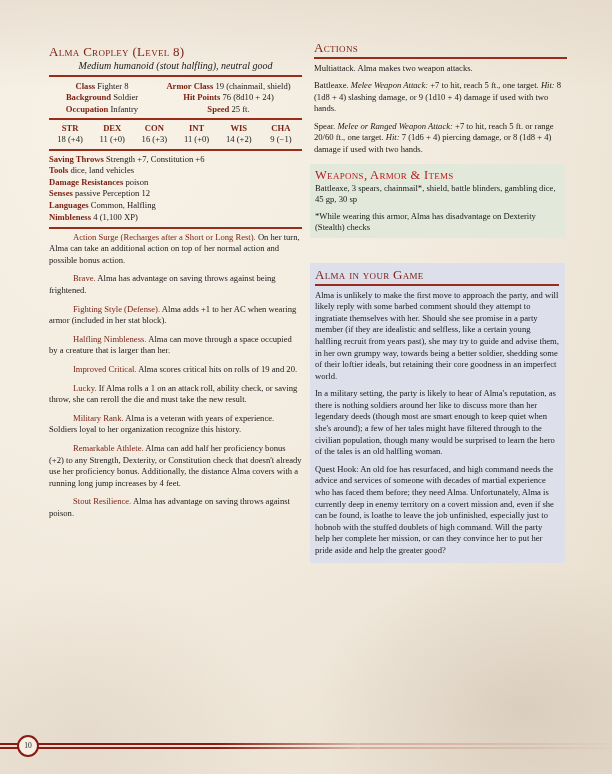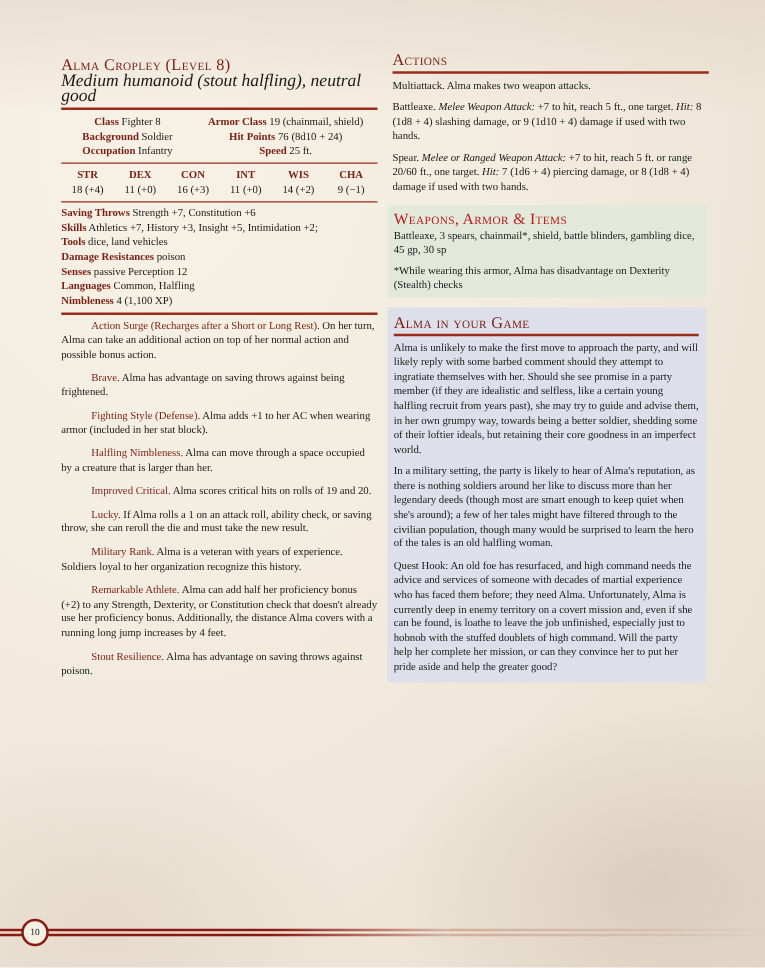--- a/index.html
+++ b/index.html
@@ -13,40 +13,40 @@
     background: linear-gradient(180deg, rgba(220,206,190,0.45), rgba(240,232,220,0)); }
   .wash2 { position:absolute; right:0; top:560px; width:300px; height:214px;
     background: radial-gradient(ellipse at 70% 70%, rgba(205,190,175,0.55), rgba(240,232,220,0) 70%); }
   .wash3 { position:absolute; left:0; top:580px; width:280px; height:194px;
     background: radial-gradient(ellipse at 30% 80%, rgba(215,200,185,0.4), rgba(240,232,220,0) 70%); }
 
   .col-left { position:absolute; left:49px; top:44px; width:253px; font-size:8.6px; line-height:11.6px; }
   .col-right { position:absolute; left:314px; top:40px; width:253px; font-size:8.6px; line-height:11.6px; }
 
   .sc-title { font-variant: small-caps; color:#7a1f12; font-size:13px; letter-spacing:0.3px; line-height:15px; }
-  .subtitle { font-style:italic; font-size:14px; margin-top:1px; }
+  .subtitle { font-style:italic; font-size:10px; margin-top:1px;text-align:center; }
   .rule { height:2px; background:#9a2c1c; margin:3px 0 4px 0; }
   .thin-rule { height:1.5px; background:#9a2c1c; margin:3px 0 3px 0; }
   .lbl { color:#7a1f12; font-weight:bold; }
   .grid2 { display:grid; grid-template-columns: 106px 1fr; row-gap:0; }
   .abil { display:grid; grid-template-columns: repeat(6, 1fr); text-align:center; }
   .abil .h { color:#7a1f12; font-weight:bold; }
   .line { white-space:nowrap;text-align:center; }
   .feat { margin-top:7px; }
   .feat .fn { color:#7a1f12; font-weight:normal;margin-left:24px; }
 
   .sec-title { font-variant:small-caps; color:#7a1f12; font-size:13px; line-height:15px; letter-spacing:0.3px; }
   .sec-rule { height:1.5px; background:#9a2c1c; margin:2px 0 4px 0; }
   .para { margin-top:6px; }
   .it { font-style:italic; }
 
   .box-green { margin-top:8px; background:#e3e9da; padding:4px 6px 4px 5px; width:244px; margin-left:-4px; }
   .box-green .sec-title { color:#b91c1c; font-size:12.5px; }
 
-  .box-purple { margin-top:8px; background:#dddfea; padding:4px 6px 6px 5px; width:244px; margin-left:-4px; }
+  .box-purple { margin-top:25px; background:#dddfea; padding:4px 6px 6px 5px; width:244px; margin-left:-4px; }
 
   .footer-line { position:absolute; left:0; top:743px; width:612px; height:4px; }
   .footer-line .l1 { position:absolute; left:0; width:360px; top:0; height:1.5px; background:linear-gradient(90deg,#8b1a12 0%,#8b1a12 60%,rgba(170,90,70,0.3) 100%); }
   .footer-line .l2 { position:absolute; left:0; width:360px; top:4px; height:1.5px; background:linear-gradient(90deg,#8b1a12 0%,#8b1a12 60%,rgba(170,90,70,0.3) 100%); }
   .footer-line .l3 { position:absolute; left:360px; width:252px; top:0; height:1.5px; background:linear-gradient(90deg,rgba(190,120,100,0.5),rgba(200,160,140,0.05)); }
   .footer-line .l4 { position:absolute; left:360px; width:252px; top:4px; height:1.5px; background:linear-gradient(90deg,rgba(190,120,100,0.5),rgba(200,160,140,0.05)); }
   .page-num { position:absolute; left:17px; top:735px; width:18px; height:18px; border-radius:50%;
     border:2px solid #8b1a12; background:#f5efe4; font-size:7.5px; text-align:center; line-height:18px; }
 </style>
 </head>
@@ -81,21 +81,20 @@
     <div>18 (+4)</div>
     <div>11 (+0)</div>
     <div>16 (+3)</div>
     <div>11 (+0)</div>
     <div>14 (+2)</div>
     <div>9 (−1)</div>
   </div>
   <div class="thin-rule"></div>
 
   <div><span class="lbl">Saving Throws</span> <span>Strength +7, Constitution +6</span></div>
-  <div><span class="lbl">Skills</span> <span>Athletics +7, History +3, Insight +5, Intimidation +2;</span></div>
   <div><span class="lbl">Tools</span> <span>dice, land vehicles</span></div>
   <div><span class="lbl">Damage Resistances</span> <span>poison</span></div>
   <div><span class="lbl">Senses</span> <span>passive Perception 12</span></div>
   <div><span class="lbl">Languages</span> <span>Common, Halfling</span></div>
   <div><span class="lbl">Nimbleness</span> <span>4 (1,100 XP)</span></div>
   <div class="thin-rule" style="margin-top:4px;"></div>
 
   <div class="feat" style="margin-top:3px;"><span class="fn">Action Surge (Recharges after a Short or Long Rest).</span><span> On her turn, Alma can take an additional action on top of her normal action and possible bonus action.</span></div>
   <div class="feat"><span class="fn">Brave.</span><span> Alma has advantage on saving throws against being frightened.</span></div>
   <div class="feat"><span class="fn">Fighting Style (Defense).</span><span> Alma adds +1 to her AC when wearing armor (included in her stat block).</span></div>

